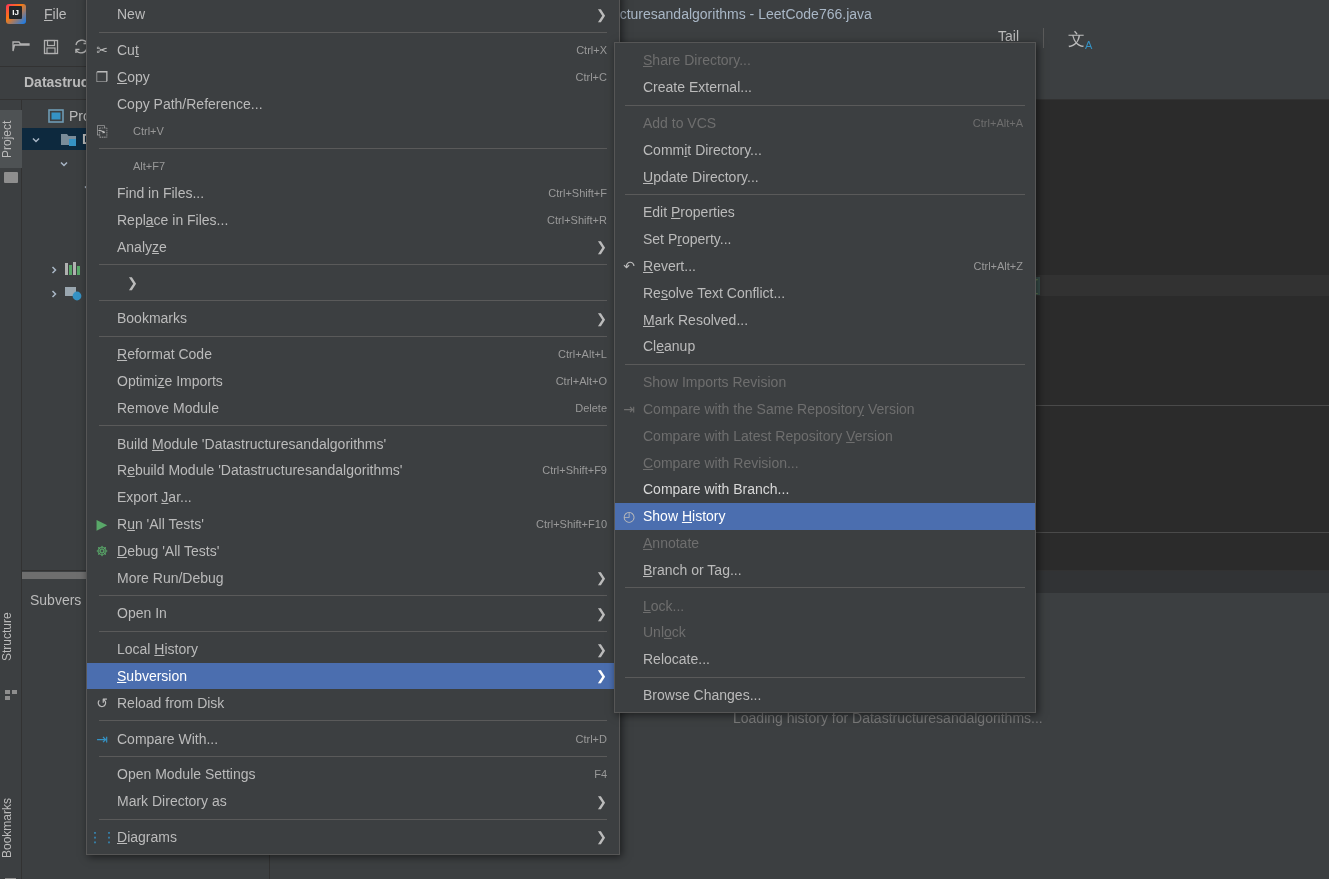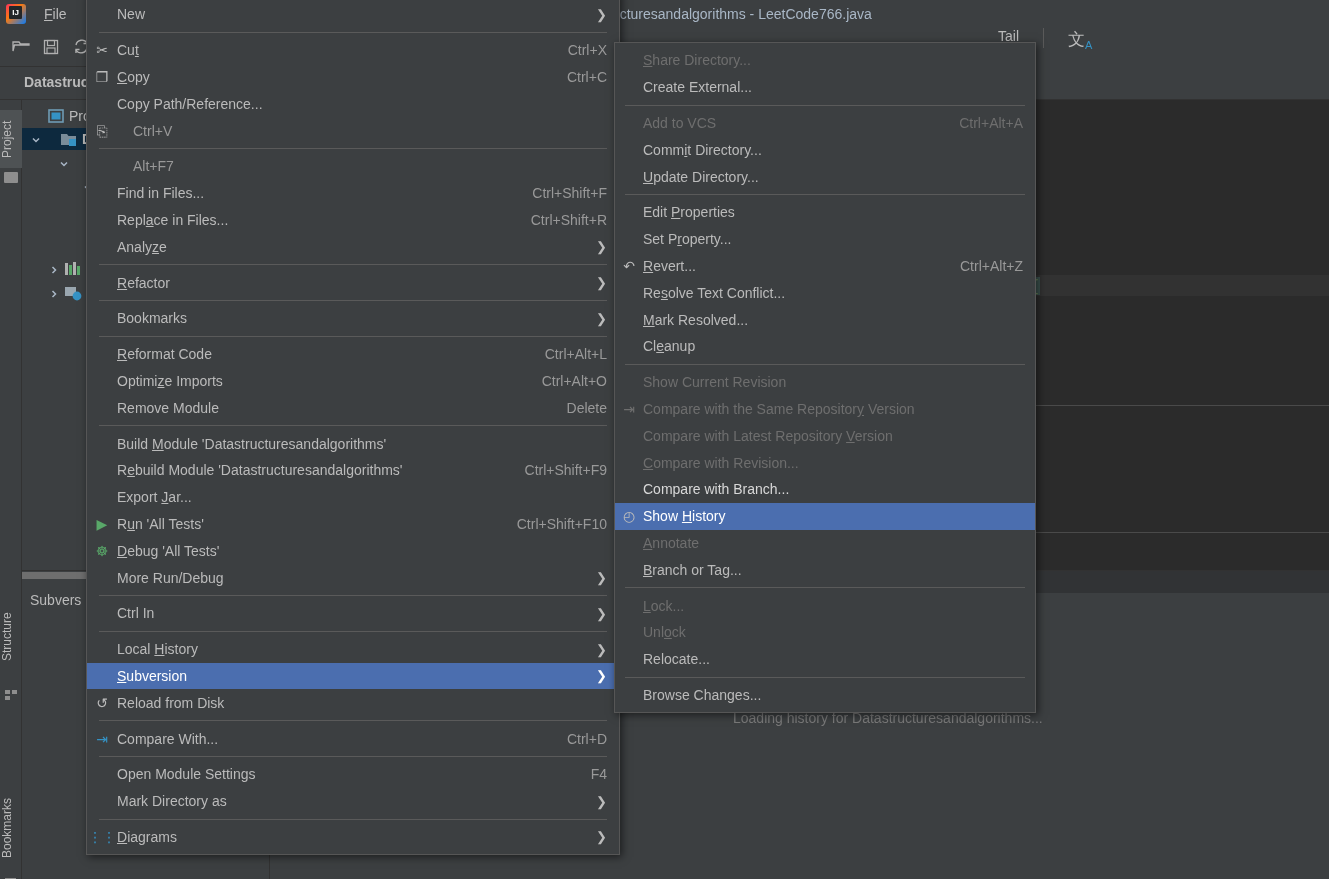--- a/index.html
+++ b/index.html
@@ -142,21 +142,21 @@
   }
   #main-menu { left: 86px; top: -8px; width: 534px; padding-top: 8px; }
   #sub-menu  { left: 614px; top: 42px; width: 422px; }
 
   .mi {
     position: relative; height: 26.8px; display: flex; align-items: center;
     padding: 0 12px 0 0; cursor: default; white-space: nowrap;
   }
   .mi .ico { width: 30px; min-width: 30px; text-align: center; font-size: 14px; line-height: 1; }
   .mi .lbl { flex: 1; color: #bbbbbb; }
-  .mi .acc { color: #999999; font-size: 14px; margin-left: 16px; }
+  .mi .acc { color: #999999; font-size: 11px; margin-left: 16px; }
   .mi .arrow { margin-left: 10px; color: #bbbbbb; font-size: 13px; }
   .mi.disabled .lbl, .mi.disabled .acc, .mi.disabled .ico { color: #6e6e6e; }
   .mi.sel { background: #4b6eaf; }
   .mi.sel .lbl, .mi.sel .acc, .mi.sel .arrow { color: #ffffff; }
   .mi.bold .lbl { color: #d8d8d8; }
   .mi u { text-decoration: underline; }
   .sep { height: 1px; background: #5a5a5a; margin: 4px 12px 4px 12px; }
   #sub-menu .sep { margin: 4px 10px; }
   #sub-menu .mi .ico { width: 28px; min-width: 28px; }
 
@@ -372,21 +372,20 @@
         <span class="acc">Ctrl+Shift+R</span>
       </div>
       <div class="mi">
         <span class="ico"></span>
         <span class="lbl">Analy<u>z</u>e</span>
         <span class="arrow">❯</span>
       </div>
       <div class="sep"></div>
       <div class="mi">
         <span class="ico"></span>
-        <span class="lbl"><u>R</u>efactor</span>
         <span class="arrow">❯</span>
       </div>
       <div class="sep"></div>
       <div class="mi">
         <span class="ico"></span>
         <span class="lbl">Bookmarks</span>
         <span class="arrow">❯</span>
       </div>
       <div class="sep"></div>
       <div class="mi">
@@ -428,21 +427,21 @@
         <span class="lbl"><u>D</u>ebug 'All Tests'</span>
       </div>
       <div class="mi">
         <span class="ico"></span>
         <span class="lbl">More Run/Debug</span>
         <span class="arrow">❯</span>
       </div>
       <div class="sep"></div>
       <div class="mi">
         <span class="ico"></span>
-        <span class="lbl">Ctrl In</span>
+        <span class="lbl">Open In</span>
         <span class="arrow">❯</span>
       </div>
       <div class="sep"></div>
       <div class="mi">
         <span class="ico"></span>
         <span class="lbl">Local <u>H</u>istory</span>
         <span class="arrow">❯</span>
       </div>
       <div class="mi sel">
         <span class="ico"></span>
@@ -523,21 +522,21 @@
         <span class="ico"></span>
         <span class="lbl"><u>M</u>ark Resolved...</span>
       </div>
       <div class="mi">
         <span class="ico"></span>
         <span class="lbl">Cl<u>e</u>anup</span>
       </div>
       <div class="sep"></div>
       <div class="mi disabled">
         <span class="ico"></span>
-        <span class="lbl">Show Current Revision</span>
+        <span class="lbl">Show Imports Revision</span>
       </div>
       <div class="mi disabled">
         <span class="ico">⇥</span>
         <span class="lbl">Compare with the Same Repositor<u>y</u> Version</span>
       </div>
       <div class="mi disabled">
         <span class="ico"></span>
         <span class="lbl">Compare with Latest Repository <u>V</u>ersion</span>
       </div>
       <div class="mi disabled">

